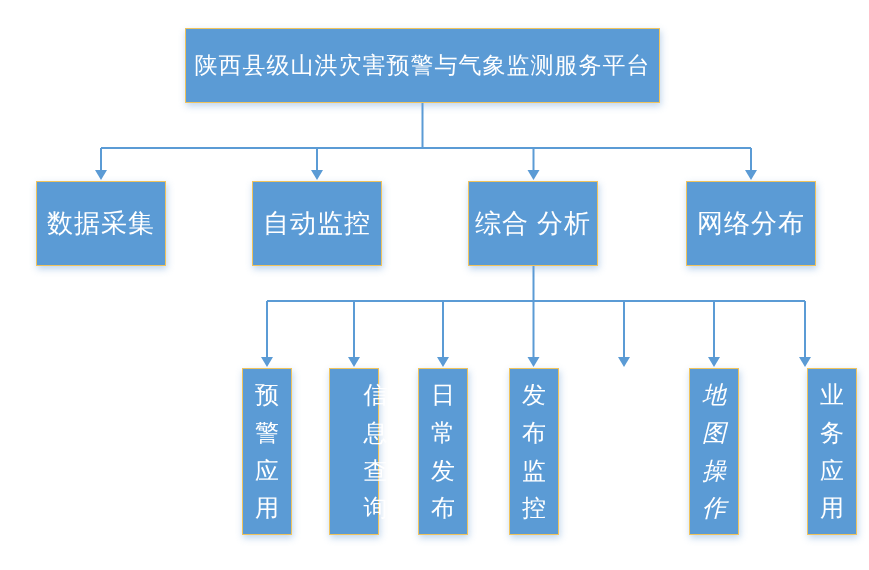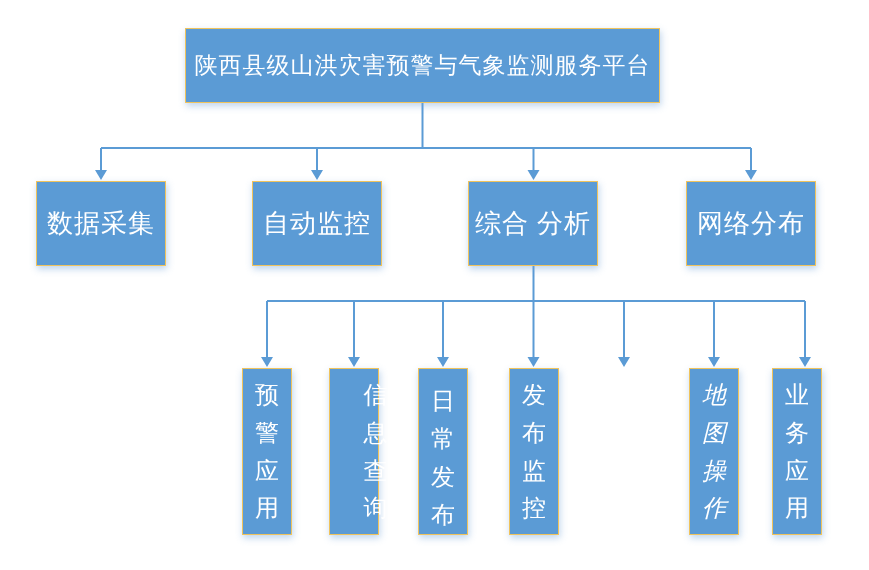--- a/index.html
+++ b/index.html
@@ -50,25 +50,25 @@
     font-size:24px;
   }
   .node-leaf .leaf-label{
     width:1em;
     word-break:break-all;
     line-height:1.58;
     text-align:center;
   }
   .node-leaf.l0{left:242px;}
   .node-leaf.l1{left:329px;padding-left:43px;}
-  .node-leaf.l2{left:418px;align-items:flex-end;}
+  .node-leaf.l2{left:418px;}
   .node-leaf.l3{left:509px;}
   .node-leaf.l4{left:599px;}
   .node-leaf.l5{left:689px;font-style:italic;}
-  .node-leaf.l6{left:772px;align-items:center;}
+  .node-leaf.l6{left:807px;align-items:center;}
 </style>
 </head>
 <body>
 
 <div id="canvas">
 
   <svg id="connectors" viewBox="0 0 869 570" xmlns="http://www.w3.org/2000/svg">
     <g>
       <path d="M422.5,103 V148"></path>
       <path d="M101,148 H751"></path>

